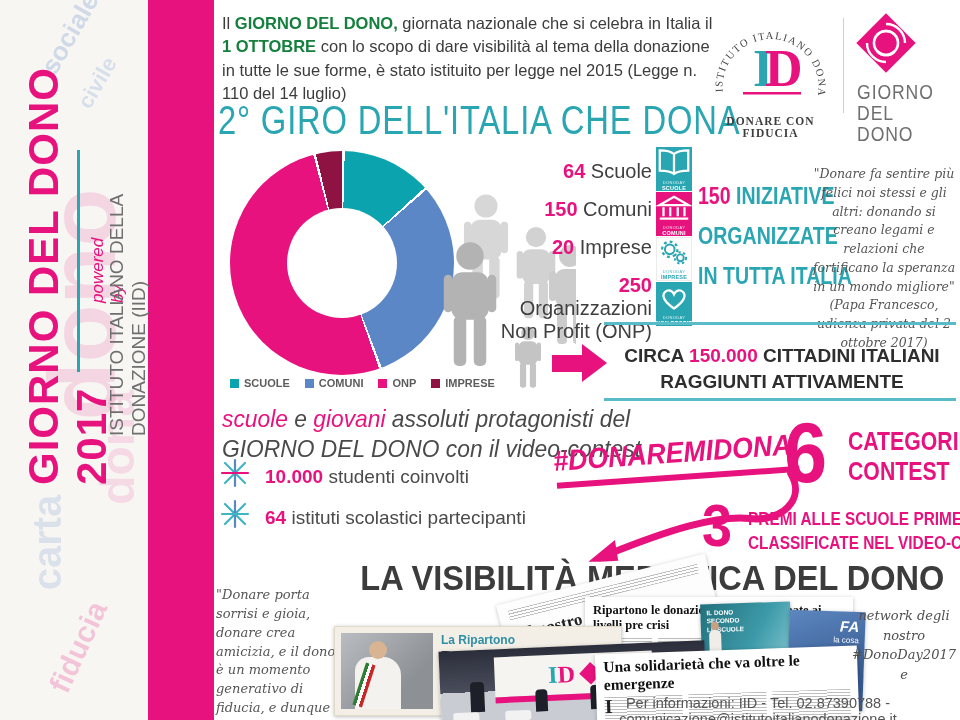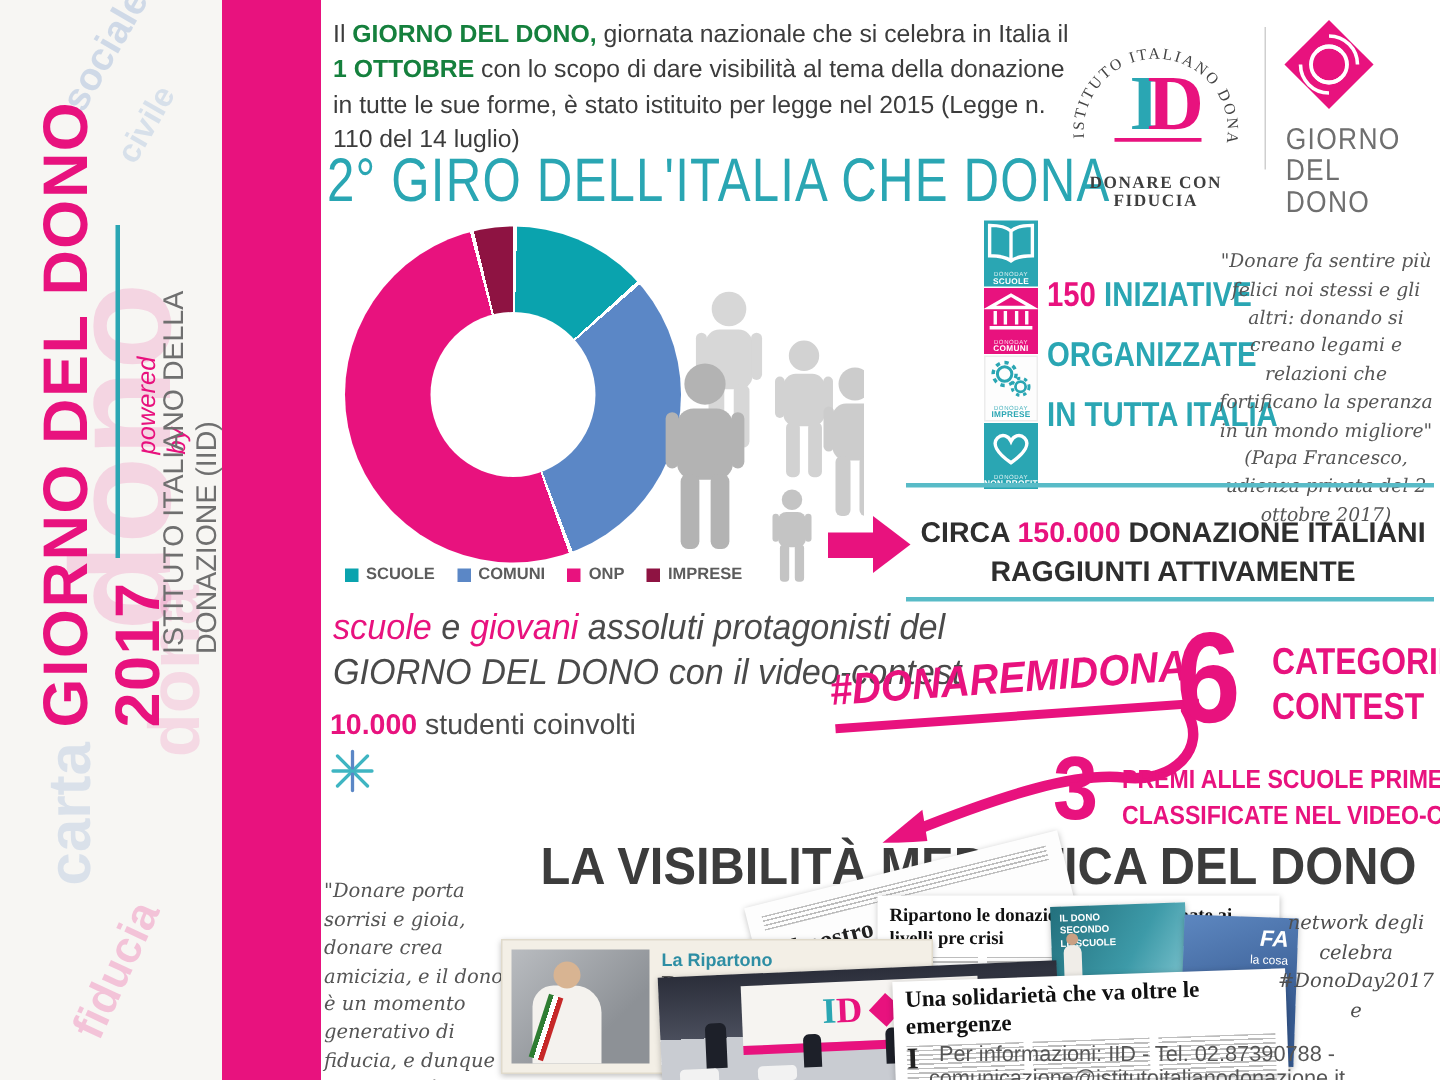--- a/index.html
+++ b/index.html
@@ -84,21 +84,21 @@
     color:#2e2e2e;line-height:1.35;}
   .reach b{color:var(--pink);}
 
   
   .protagonists{left:222px;top:404px;font-style:italic;font-size:24px;color:#4a4a4a;
     line-height:1.25;white-space:nowrap;transform:scaleX(.95);transform-origin:left top;}
   .protagonists .hl{color:var(--pink);}
 
   
   .bullets{left:220px;top:458px;}
-  .bullet{display:flex;align-items:flex-start;gap:15px;margin-bottom:11px;height:30px;flex-direction:column;}
+  .bullet{display:flex;align-items:flex-end;gap:15px;margin-bottom:11px;height:30px;}
   .bullet-text{font-size:19px;color:#4a4a4a;}
   .bullet-text b{color:var(--pink);}
 
   
   .hashtag-wrap{left:556px;top:436px;width:255px;height:120px;transform:rotate(-4deg);}
   .hashtag-text{font-size:29px;font-weight:bold;font-style:italic;color:var(--pink);
     white-space:nowrap;transform:scaleX(.92);transform-origin:left;}
 
   
   .contest-num{left:784px;top:412px;font-size:86px;font-weight:bold;color:var(--pink);
@@ -250,20 +250,26 @@
         <rect x="3" y="8" width="10" height="40" rx="4"></rect>
       </g>
     </defs>
     <use href="#person" transform="translate(62,102) scale(1.05)" fill="#d7d7d7"></use>
     <use href="#person" transform="translate(112,128) scale(0.92)" fill="#d2d2d2"></use>
     <use href="#person" transform="translate(146,150) scale(1.0)" fill="#cccccc"></use>
     <use href="#person" transform="translate(46,160) scale(1.25)" fill="#b3b3b3"></use>
     <use href="#person" transform="translate(104,212) scale(0.62)" fill="#c4c4c4"></use>
   </svg>
 
+  <div class="abs stats">
+    <div class="stat"><b>64</b><span> Scuole</span></div>
+    <div class="stat"><b>150</b><span> Comuni</span></div>
+    <div class="stat"><b>20</b><span> Imprese</span></div>
+    <div class="stat"><b>250</b><span> Organizzazioni Non Profit (ONP)</span></div>
+  </div>
 
   <div class="abs badges">
     <div class="badge teal">
       <svg viewBox="0 0 24 20">
           <path d="M12 4 C10 2.2 7 1.5 2.5 1.5 v13.5 c4.5 0 7.5 .7 9.5 2.3 c2 -1.6 5 -2.3 9.5 -2.3 V1.5 c-4.5 0 -7.5 .7 -9.5 2.5 z M12 4 v13" fill="none" stroke="currentColor" stroke-width="1.5"></path>
         </svg>
       <span class="b-top">DONODAY</span>
       <span class="b-lbl">SCUOLE</span>
     </div>
     <div class="badge pink">
@@ -300,21 +306,21 @@
 
   <div class="abs pope">
     <div>"Donare fa sentire più felici noi stessi e gli altri: donando si creano legami e relazioni che fortificano la speranza in un mondo migliore"</div>
     <div>(Papa Francesco, udienza privata del 2 ottobre 2017)</div>
   </div>
 
   <div class="abs rule rule1"></div>
   <div class="abs arrow-rect"></div>
   <div class="abs arrow-head"></div>
   <div class="abs reach">
-    <span>CIRCA </span><b>150.000</b><span> DONAZIONE ITALIANI</span>
+    <span>CIRCA </span><b>150.000</b><span> CITTADINI ITALIANI</span>
     <div>RAGGIUNTI ATTIVAMENTE</div>
   </div>
   <div class="abs rule rule2"></div>
 
   <div class="abs protagonists">
     <div><span class="hl">scuole</span><span> e </span><span class="hl">giovani</span><span> assoluti protagonisti del</span></div>
     <div><span>GIORNO DEL DONO</span><span> con il video-contest</span></div>
   </div>
 
   <div class="abs bullets">
@@ -331,20 +337,21 @@
     </div>
     <div class="bullet">
       <svg width="30" height="30" viewBox="0 0 30 30">
           <g stroke-width="2.2" stroke-linecap="round">
             <line x1="5" y1="5" x2="25" y2="25" stroke="#3fb5c2"></line>
             <line x1="25" y1="5" x2="5" y2="25" stroke="#3fb5c2"></line>
             <line x1="15" y1="2" x2="15" y2="28" stroke="#5b87c6"></line>
             <line x1="2" y1="15" x2="28" y2="15" stroke="#3fb5c2"></line>
           </g>
         </svg>
+      <span class="bullet-text"><b>64</b><span> istituti scolastici partecipanti</span></span>
     </div>
   </div>
 
   <div class="abs hashtag-wrap">
     <div class="hashtag-text">#DONAREMIDONA</div>
     <svg width="255" height="85" viewBox="0 0 255 85" style="margin-top:2px;">
       <line x1="2" y1="6" x2="245" y2="6" stroke="#e8127e" stroke-width="6"></line>
       <path d="M236,10 C250,38 222,58 192,52 C160,46 110,58 48,78" fill="none" stroke="#e8127e" stroke-width="7" stroke-linecap="round"></path>
       <polygon points="28,84 56,64 58,86" fill="#e8127e"></polygon>
     </svg>
@@ -436,19 +443,19 @@
           <span class="dropcap">I</span>
           <div class="fake" style="height:34px;"></div>
         </div>
         <div class="fake" style="height:38px;"></div>
         <div class="fake" style="height:38px;"></div>
       </div>
   </div>
 
   <div class="abs social">
     <div>network degli</div>
-    <div>celebra</div>
+    <div>nostro</div>
     <div>#DonoDay2017 e</div>
 
   </div>
 
   <div class="abs footer">Per informazioni: IID - Tel. 02.87390788 - comunicazione@istitutoitalianodonazione.it</div>
 </div>
 
 </body></html>

